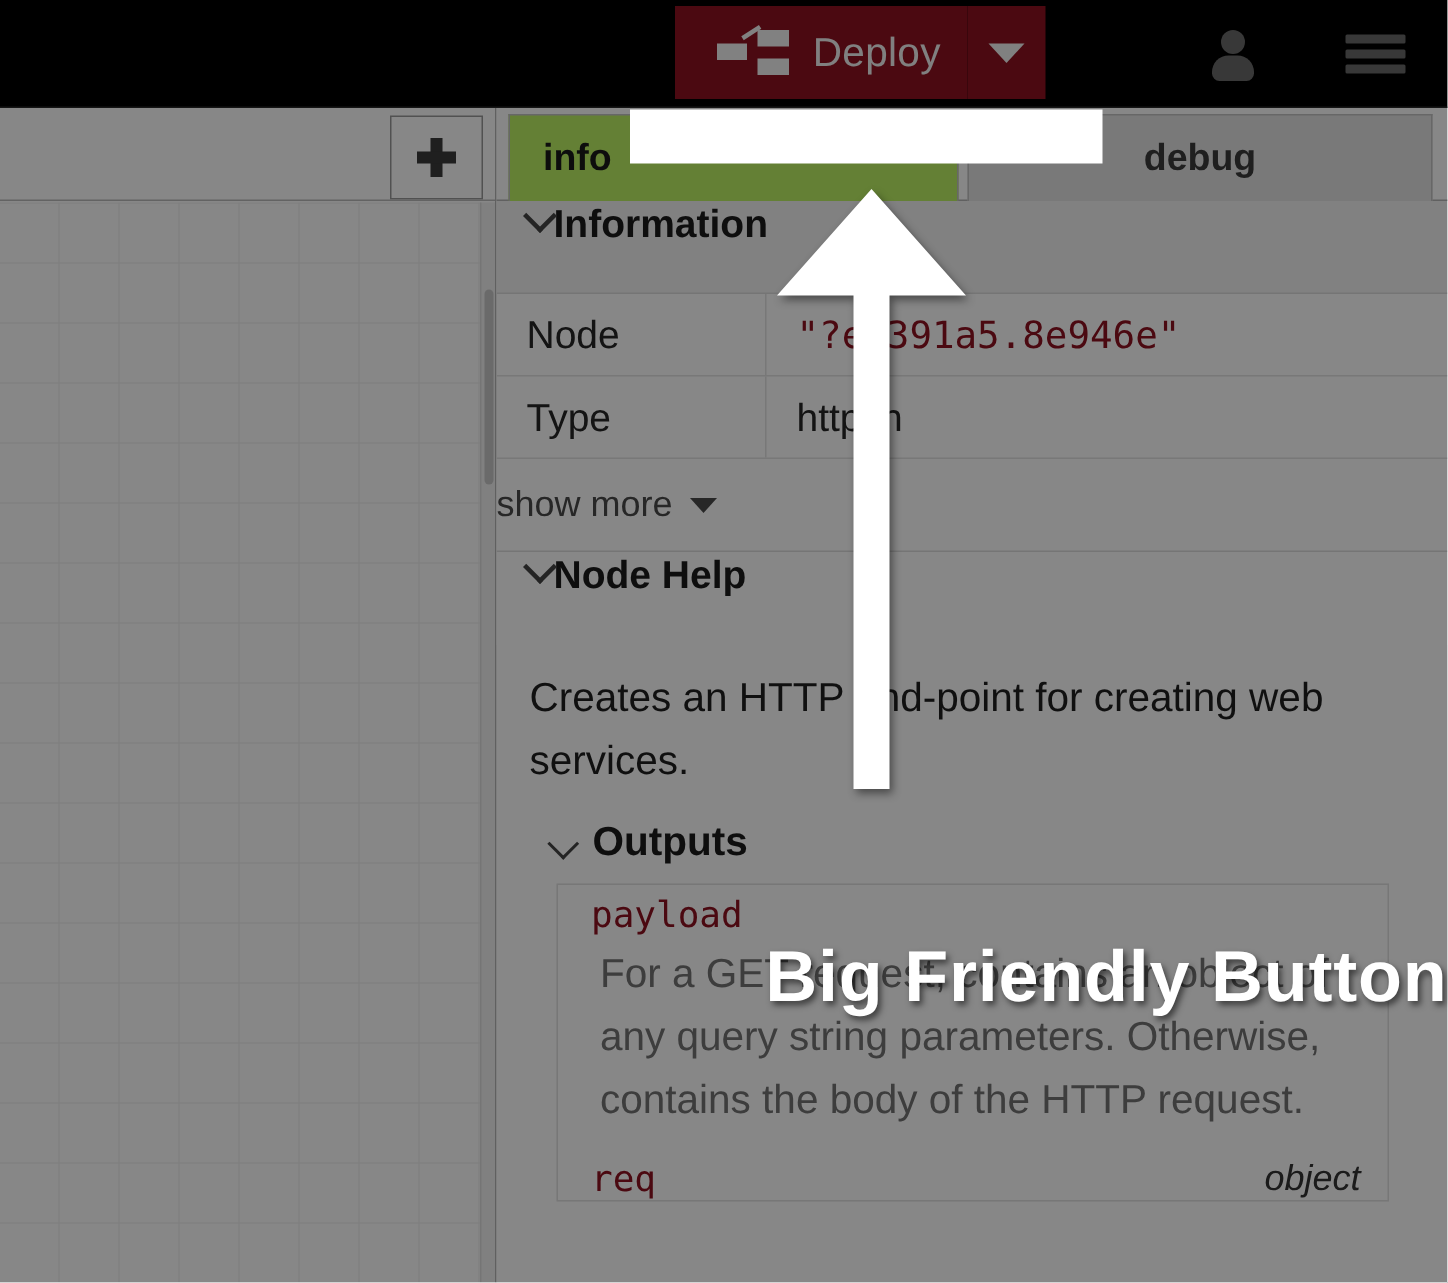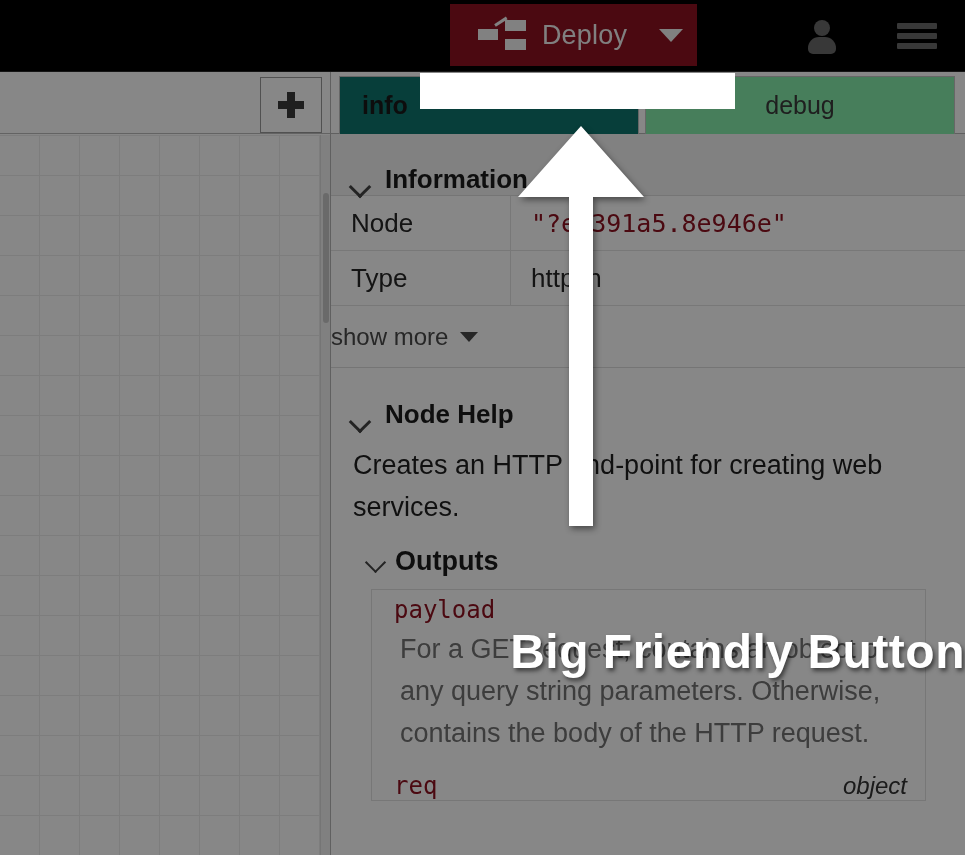--- a/index.html
+++ b/index.html
@@ -98,32 +98,32 @@
     position:absolute; left:330px; top:72px; width:635px; height:783px;
     background:#fff; border-left:1px solid #b5b5b5;
   }
   .side-tabs{
     position:absolute; left:0; top:0; width:635px; height:62px;
     background:#fff; display:flex; align-items:flex-start; padding:4px 8px 0 8px;
     gap:6px; border-bottom:1px solid #b5b5b5;
   }
   .stab{
     height:58px; display:flex; align-items:center; padding:0 22px;
-    border:1px solid #c2c2c2; border-bottom:none; background:#86efac;
-    color:#3b3b3b; font-size:25px; cursor:pointer; white-space:nowrap;
+    border:1px solid #c2c2c2; border-bottom:none; background:#e5e5e5;
+    color:#3b3b3b; font-size:25px; cursor:pointer; white-space:nowrap;font-weight:bold;
   }
   .stab.w1{ width:300px; }
   .stab.w2{ width:310px; justify-content:center; }
-  .stab.active{ background:#0f766e; color:#191919; font-weight:bold; }
+  .stab.active{ background:#bef264; color:#191919; font-weight:bold; }
 
   .panel{ position:absolute; left:0; top:62px; width:635px; height:721px;
           overflow:hidden; background:#fff; }
   .sect-head{
     height:62px; background:#f3f3f3; border-bottom:1px solid #ddd;
-    display:flex; align-items:flex-end; gap:16px; padding:0 20px;
+    display:flex; align-items:flex-start; padding:0 20px;
     font-size:26px; font-weight:bold; color:#1c1c1c; cursor:pointer;
   }
   .sect-head.plain{ background:#fff; border-bottom:none; font-weight:bold; }
   .chev{ display:inline-block; width:18px; height:18px; position:relative; flex:0 0 auto; }
   .chev:before{
     content:""; position:absolute; left:1px; top:2px; width:13px; height:13px;
     border-right:3px solid #444; border-bottom:3px solid #444;
     transform:rotate(45deg);
   }
   .chev.thin:before{ border-width:2px; }

